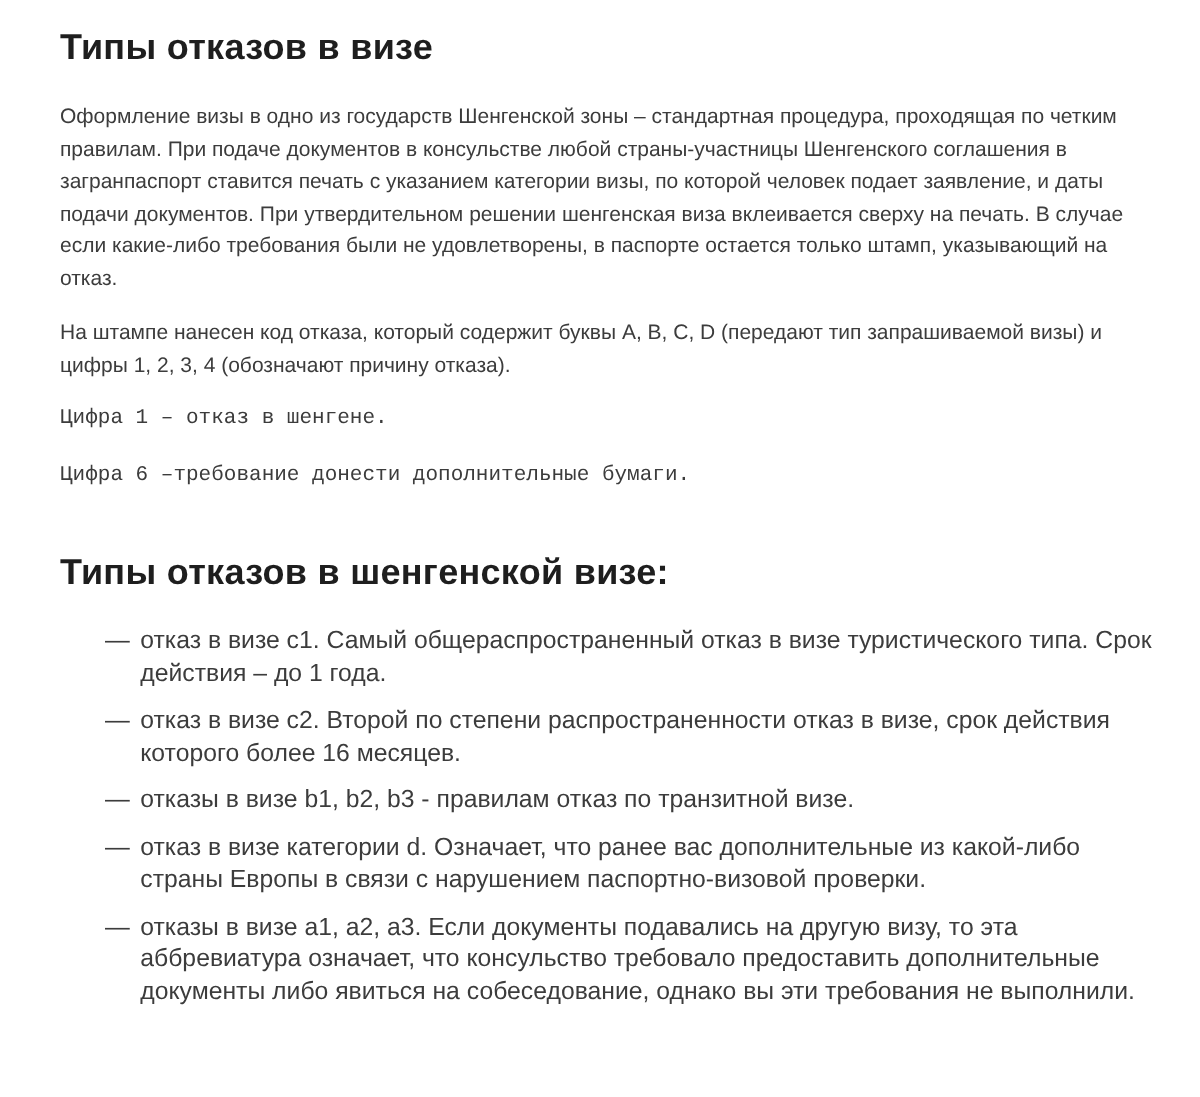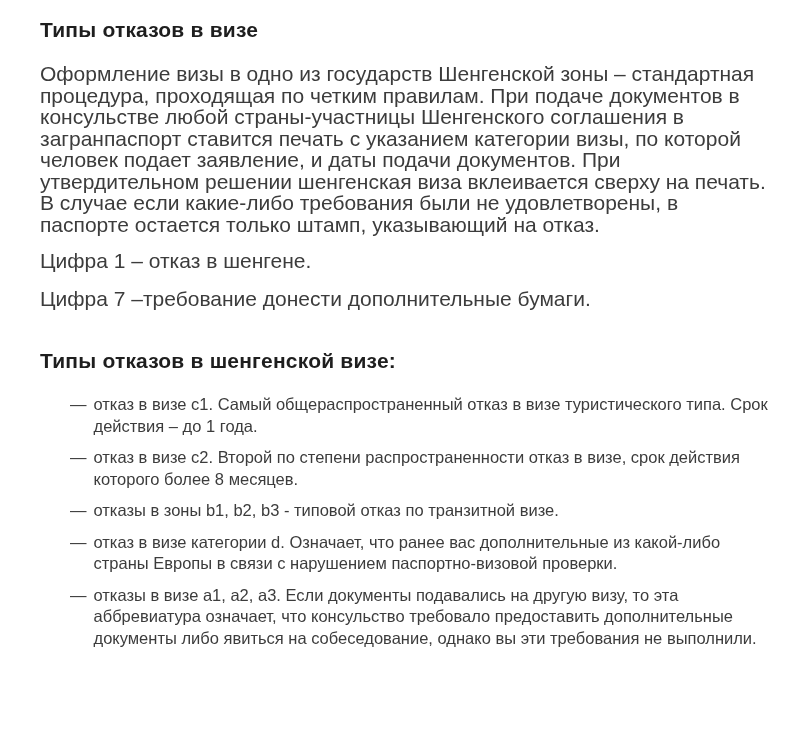--- a/index.html
+++ b/index.html
@@ -10,35 +10,35 @@
     font-family: "Liberation Sans", "DejaVu Sans", sans-serif;
   }
   .page {
     width: 800px;
     min-height: 731px;
     padding: 18px 30px 10px 40px;
     background: #ffffff;
     color: #3c3c3c;
   }
   h1, h2 {
-    font-size: 21px;
+    font-size: 24px;
     font-weight: 700;
     color: #1e1e1e;
     letter-spacing: 0.2px;
   }
   h1 { margin: 0 0 21px 0; }
   h2 { margin: 40px 0 21px 0; }
   p {
-    font-size: 21px;
+    font-size: 14px;
     line-height: 21.5px;
     color: #3c3c3c;
     margin: 0 0 15px 0;
     max-width: 730px;
   }
-  p.digit-line { margin: 0 0 16px 0; }
+  p.digit-line { margin: 0 0 16px 0; font-family: Liberation Mono, monospace; }
   ul.refusal-list {
     list-style: none;
     margin: 0 0 0 30px;
     max-width: 700px;
   }
   ul.refusal-list li {
     display: flex;
     align-items: flex-start;
     font-size: 16.5px;
     line-height: 21.5px;
@@ -53,41 +53,42 @@
 </style>
 </head>
 <body>
 
 <article class="page">
 
   <h1>Типы отказов в визе</h1>
 
   <p>Оформление визы в одно из государств Шенгенской зоны – стандартная процедура, проходящая по четким правилам. При подаче документов в консульстве любой страны-участницы Шенгенского соглашения в загранпаспорт ставится печать с указанием категории визы, по которой человек подает заявление, и даты подачи документов. При утвердительном решении шенгенская виза вклеивается сверху на печать. В случае если какие-либо требования были не удовлетворены, в паспорте остается только штамп, указывающий на отказ.</p>
 
+  <p>На штампе нанесен код отказа, который содержит буквы A, B, C, D (передают тип запрашиваемой визы) и цифры 1, 2, 3, 4 (обозначают причину отказа).</p>
 
   <p class="digit-line">Цифра 1 – отказ в шенгене.</p>
 
 
-  <p class="digit-line">Цифра 7 –требование донести дополнительные бумаги.</p>
+  <p class="digit-line">Цифра 6 –требование донести дополнительные бумаги.</p>
 
 
   <h2>Типы отказов в шенгенской визе:</h2>
 
   <ul class="refusal-list">
     <li>
       <span class="dash">—</span>
       <span>отказ в визе c1. Самый общераспространенный отказ в визе туристического типа. Срок действия – до 1 года.</span>
     </li>
     <li>
       <span class="dash">—</span>
-      <span>отказ в визе c2. Второй по степени распространенности отказ в визе, срок действия которого более 8 месяцев.</span>
+      <span>отказ в визе c2. Второй по степени распространенности отказ в визе, срок действия которого более 16 месяцев.</span>
     </li>
     <li>
       <span class="dash">—</span>
-      <span>отказы в зоны b1, b2, b3 - типовой отказ по транзитной визе.</span>
+      <span>отказы в визе b1, b2, b3 - правилам отказ по транзитной визе.</span>
     </li>
     <li>
       <span class="dash">—</span>
       <span>отказ в визе категории d. Означает, что ранее вас дополнительные из какой-либо страны Европы в связи с нарушением паспортно-визовой проверки.</span>
     </li>
     <li>
       <span class="dash">—</span>
       <span>отказы в визе a1, a2, a3. Если документы подавались на другую визу, то эта аббревиатура означает, что консульство требовало предоставить дополнительные документы либо явиться на собеседование, однако вы эти требования не выполнили.</span>
     </li>
 

